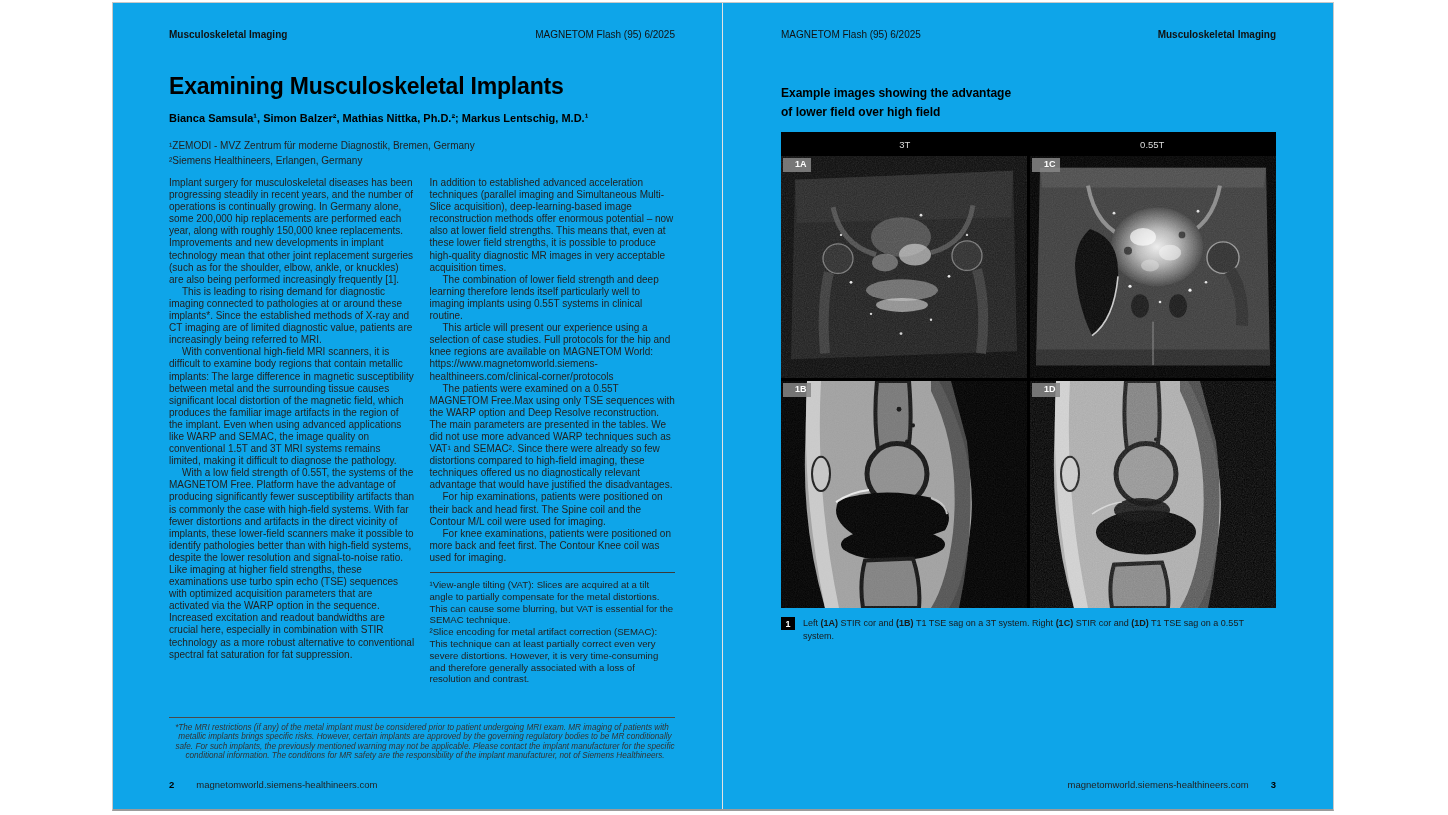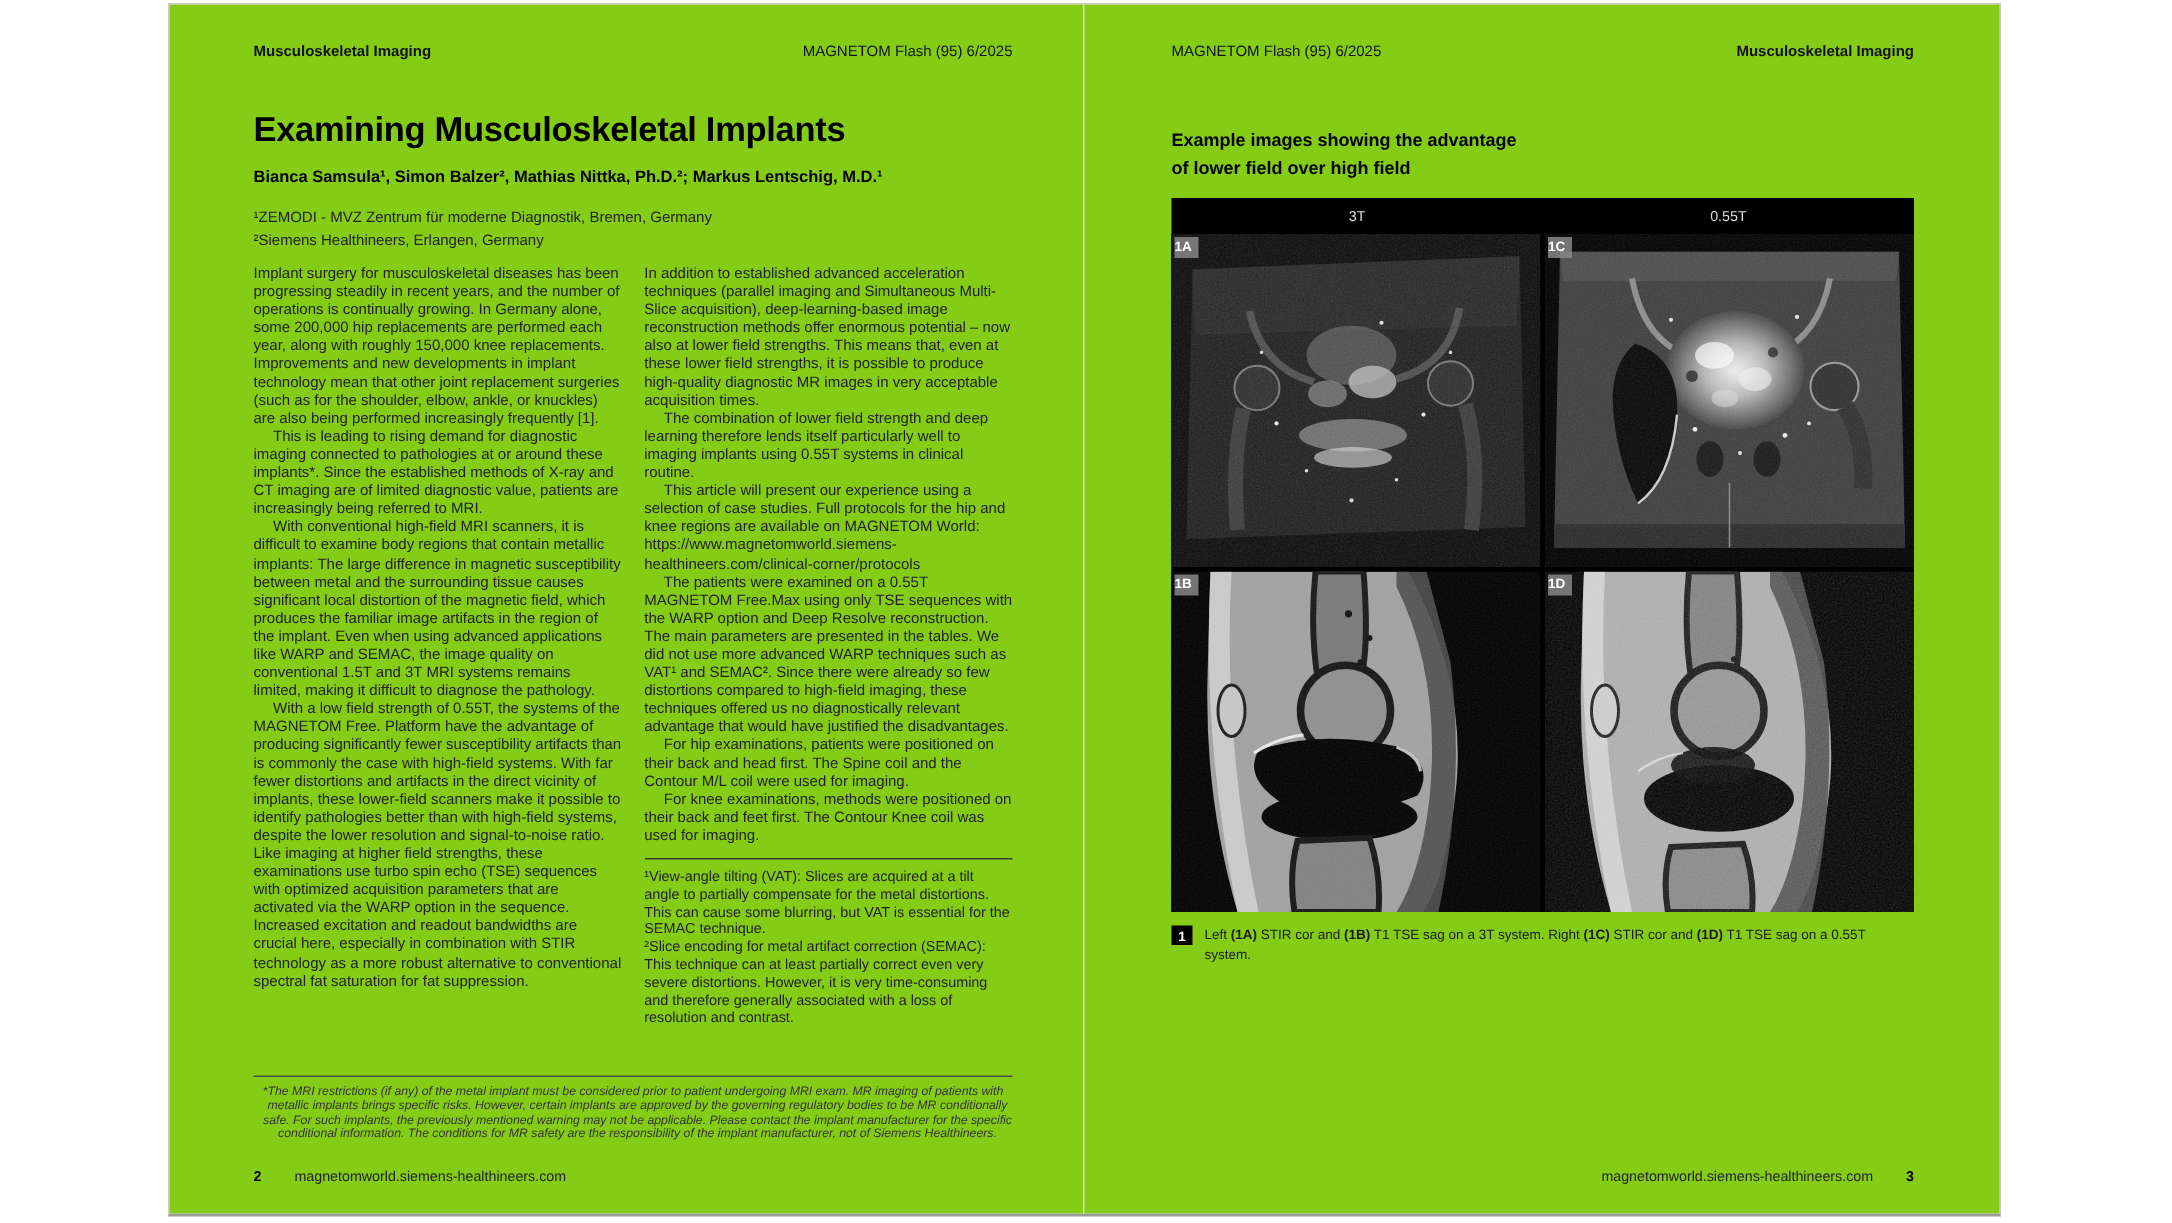--- a/index.html
+++ b/index.html
@@ -6,21 +6,21 @@
   html, body { margin: 0; padding: 0; background: #ffffff; }
   .canvas {
     position: relative; width: 1448px; height: 815px; background: #ffffff;
     font-family: "Liberation Sans", sans-serif; color: #1c1c1c; overflow: hidden;
   }
   .spread {
     position: absolute; left: 112px; top: 2px; width: 1222px; height: 809px;
     background: #fff; border: 1px solid #c9c9c9; border-bottom: 2px solid #9b9b9b;
     display: flex;
   }
-  .page { position: relative; width: 610px; height: 100%; background: #84cc16; }
+  .page { position: relative; width: 610px; height: 100%; background: #0ea5e9; }
   .page-left  { border-right: 1px solid #e2e2e2; padding: 26px 47px 0 56px; }
   .page-right { padding: 26px 57px 0 58px; }
 
   .pg-header { display: flex; justify-content: space-between; align-items: baseline; font-size: 10px; color: #111; }
   .pg-header .strong { font-weight: 700; }
 
   .title { margin: 33px 0 0 0; font-size: 23px; line-height: 27px; font-weight: 700;
            letter-spacing: -0.2px; color: #000; }
   .authors { margin-top: 12px; font-size: 11px; font-weight: 700; color: #000; }
   .affils { margin-top: 14px; font-size: 10px; line-height: 15px; color: #222; }
@@ -48,21 +48,21 @@
 
   .mri-figure { margin: 10px 0 0 0; width: 495px; background: #000; }
   .fig-band { height: 24px; display: flex; }
   .fig-band span { flex: 1; display: flex; align-items: center; justify-content: center;
                    color: #dcdcdc; font-size: 9.5px; }
   .fig-grid { display: grid; grid-template-columns: 1fr 1fr; grid-template-rows: 222px 227px;
               gap: 3px; background: #000; }
   .cell { position: relative; overflow: hidden; background: #000; }
   .cell svg { display: block; width: 100%; height: 100%; }
   .chip { position: absolute; top: 2px; left: 2px; background: rgba(135,135,135,0.85);
-          color: #fff; font-size: 9px; font-weight: 700; padding: 1px 4px 2px 0; line-height: 11px; }
+          color: #fff; font-size: 9px; font-weight: 700; padding: 1px 4px 2px 12px; line-height: 11px; }
 
   .caption { display: flex; gap: 8px; margin-top: 9px; align-items: flex-start; width: 495px; }
   .capnum { flex: 0 0 auto; width: 14px; height: 13px; background: #000; color: #fff;
             font-size: 9px; font-weight: 700; display: flex; align-items: center; justify-content: center; }
   .captext { font-size: 9px; line-height: 13px; color: #1a1a1a; }
 </style>
 </head>
 <body>
 
 <div class="canvas">
@@ -92,21 +92,21 @@
             <p class="indent">With conventional high-field MRI scanners, it is difficult to examine body regions that contain metallic implants: The large difference in magnetic susceptibility between metal and the surrounding tissue causes significant local distortion of the magnetic field, which produces the familiar image artifacts in the region of the implant. Even when using advanced applications like WARP and SEMAC, the image quality on conventional 1.5T and 3T MRI systems remains limited, making it difficult to diagnose the pathology.</p>
             <p class="indent">With a low field strength of 0.55T, the systems of the MAGNETOM Free. Platform have the advantage of producing significantly fewer susceptibility artifacts than is commonly the case with high-field systems. With far fewer distortions and artifacts in the direct vicinity of implants, these lower-field scanners make it possible to identify pathologies better than with high-field systems, despite the lower resolution and signal-to-noise ratio. Like imaging at higher field strengths, these examinations use turbo spin echo (TSE) sequences with optimized acquisition parameters that are activated via the WARP option in the sequence. Increased excitation and readout bandwidths are crucial here, especially in combination with STIR technology as a more robust alternative to conventional spectral fat saturation for fat suppression.</p>
           </div>
         <div class="col">
           <div>
               <p>In addition to established advanced acceleration techniques (parallel imaging and Simultaneous Multi-Slice acquisition), deep-learning-based image reconstruction methods offer enormous potential – now also at lower field strengths. This means that, even at these lower field strengths, it is possible to produce high-quality diagnostic MR images in very acceptable acquisition times.</p>
               <p class="indent">The combination of lower field strength and deep learning therefore lends itself particularly well to imaging implants using 0.55T systems in clinical routine.</p>
               <p class="indent">This article will present our experience using a selection of case studies. Full protocols for the hip and knee regions are available on MAGNETOM World: https://www.magnetomworld.siemens-healthineers.com/clinical-corner/protocols</p>
               <p class="indent">The patients were examined on a 0.55T MAGNETOM Free.Max using only TSE sequences with the WARP option and Deep Resolve reconstruction. The main parameters are presented in the tables. We did not use more advanced WARP techniques such as VAT¹ and SEMAC². Since there were already so few distortions compared to high-field imaging, these techniques offered us no diagnostically relevant advantage that would have justified the disadvantages.</p>
               <p class="indent">For hip examinations, patients were positioned on their back and head first. The Spine coil and the Contour M/L coil were used for imaging.</p>
-              <p class="indent">For knee examinations, methods were positioned on their back and feet first. The Contour Knee coil was used for imaging.</p>
+              <p class="indent">For knee examinations, patients were positioned on more back and feet first. The Contour Knee coil was used for imaging.</p>
             </div>
           <div class="fn-rule"></div>
           <div class="fns">
               <p>¹View-angle tilting (VAT): Slices are acquired at a tilt angle to partially compensate for the metal distortions. This can cause some blurring, but VAT is essential for the SEMAC technique.</p>
               <p>²Slice encoding for metal artifact correction (SEMAC): This technique can at least partially correct even very severe distortions. However, it is very time-consuming and therefore generally associated with a loss of resolution and contrast.</p>
             </div>
         </div>
       </div>
 
       <div class="bottom-block">

